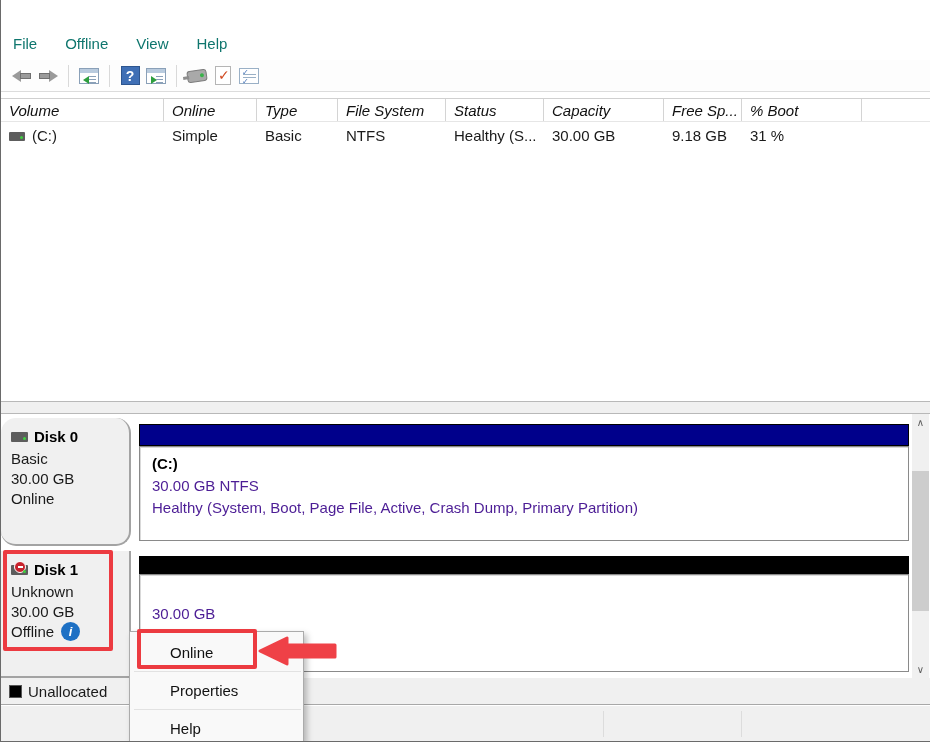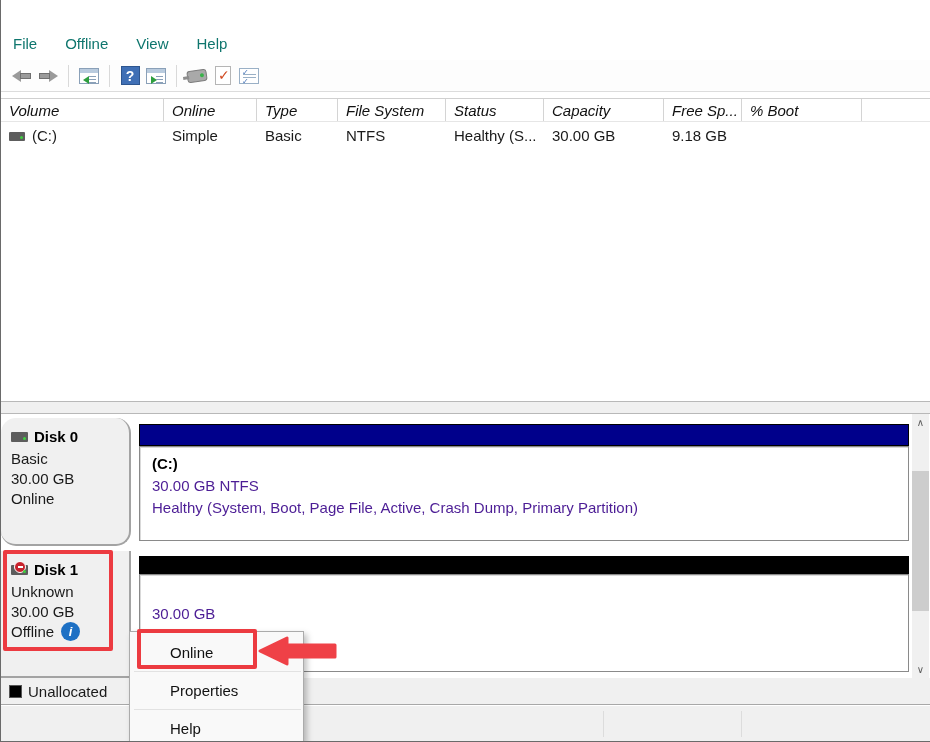--- a/index.html
+++ b/index.html
@@ -180,20 +180,21 @@
   </div>
 
   <div class="vrow">
     <div class="vcell" style="width:163px"><span class="drive-icon"></span><span>(C:)</span></div>
     <div class="vcell" style="width:93px">Simple</div>
     <div class="vcell" style="width:81px">Basic</div>
     <div class="vcell" style="width:108px">NTFS</div>
     <div class="vcell" style="width:98px">Healthy (S...</div>
     <div class="vcell" style="width:120px">30.00 GB</div>
     <div class="vcell" style="width:78px">9.18 GB</div>
+    <div class="vcell" style="width:120px">31 %</div>
   </div>
 
   <div class="splitter"></div>
 
   <div class="diskpane"></div>
 
   <div class="disk-label disk0-label">
     <div class="dname"><span class="hd-icon"></span><span>Disk 0</span></div>
     <div class="dline">Basic</div>
     <div class="dline">30.00 GB</div>

